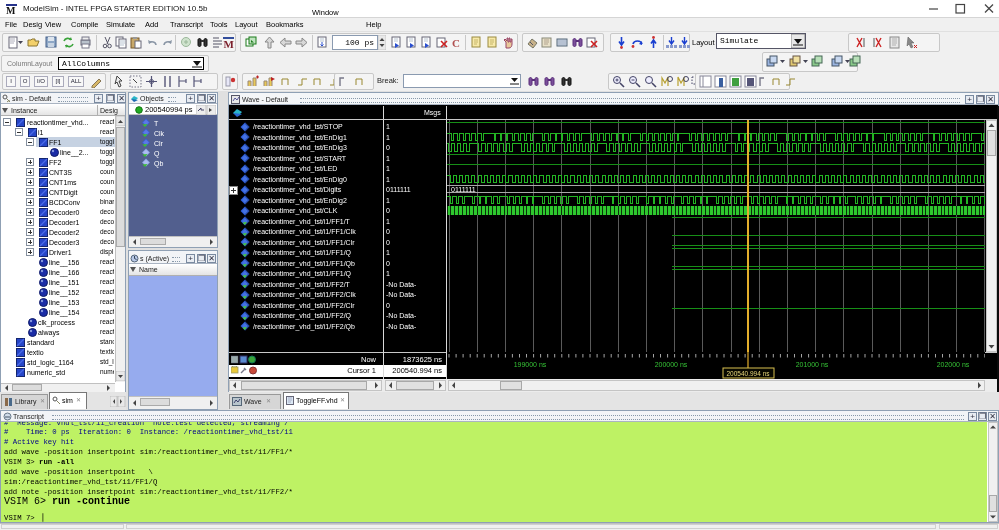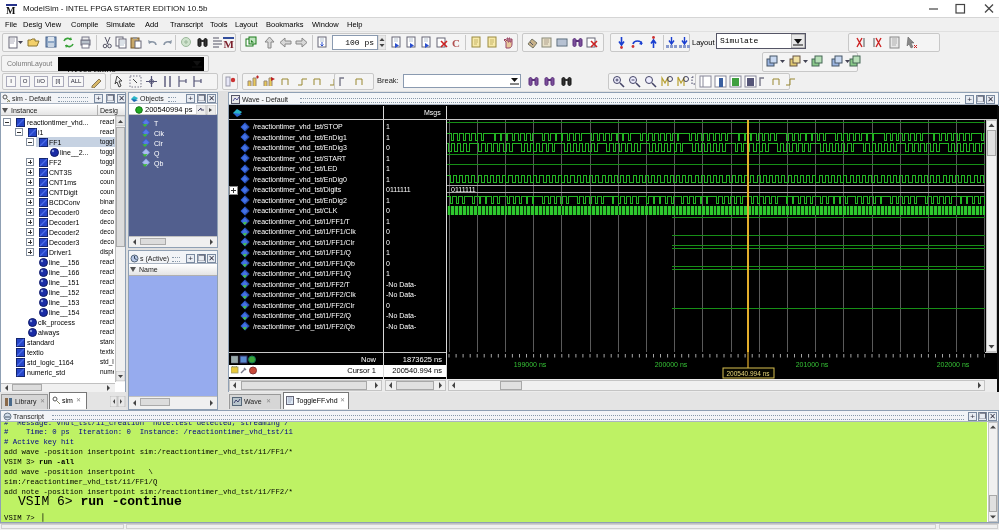--- a/index.html
+++ b/index.html
@@ -25,22 +25,22 @@
 <div style="position:absolute;left:5px;top:20px;font-family:'Liberation Sans',sans-serif;font-size:7.5px;color:#000;font-weight:normal;white-space:pre;line-height:9.5px;">File</div>
 <div style="position:absolute;left:23px;top:20px;font-family:'Liberation Sans',sans-serif;font-size:7.5px;color:#000;font-weight:normal;white-space:pre;line-height:9.5px;">Desig</div>
 <div style="position:absolute;left:45px;top:20px;font-family:'Liberation Sans',sans-serif;font-size:7.5px;color:#000;font-weight:normal;white-space:pre;line-height:9.5px;">View</div>
 <div style="position:absolute;left:71px;top:20px;font-family:'Liberation Sans',sans-serif;font-size:7.5px;color:#000;font-weight:normal;white-space:pre;line-height:9.5px;">Compile</div>
 <div style="position:absolute;left:106px;top:20px;font-family:'Liberation Sans',sans-serif;font-size:7.5px;color:#000;font-weight:normal;white-space:pre;line-height:9.5px;">Simulate</div>
 <div style="position:absolute;left:145px;top:20px;font-family:'Liberation Sans',sans-serif;font-size:7.5px;color:#000;font-weight:normal;white-space:pre;line-height:9.5px;">Add</div>
 <div style="position:absolute;left:170px;top:20px;font-family:'Liberation Sans',sans-serif;font-size:7.5px;color:#000;font-weight:normal;white-space:pre;line-height:9.5px;">Transcript</div>
 <div style="position:absolute;left:210px;top:20px;font-family:'Liberation Sans',sans-serif;font-size:7.5px;color:#000;font-weight:normal;white-space:pre;line-height:9.5px;">Tools</div>
 <div style="position:absolute;left:235px;top:20px;font-family:'Liberation Sans',sans-serif;font-size:7.5px;color:#000;font-weight:normal;white-space:pre;line-height:9.5px;">Layout</div>
 <div style="position:absolute;left:266px;top:20px;font-family:'Liberation Sans',sans-serif;font-size:7.5px;color:#000;font-weight:normal;white-space:pre;line-height:9.5px;">Bookmarks</div>
-<div style="position:absolute;left:312px;top:20px;font-family:'Liberation Sans',sans-serif;font-size:7.5px;color:#000;font-weight:normal;white-space:pre;line-height:9.5px;">Window</div>
-<div style="position:absolute;left:347px;top:20px;font-family:'Liberation Sans',sans-serif;font-size:7.5px;color:#000;font-weight:normal;white-space:pre;line-height:9.5px;">Help</div>
+<div style="position:absolute;left:312px;top:8px;font-family:'Liberation Sans',sans-serif;font-size:7.5px;color:#000;font-weight:normal;white-space:pre;line-height:9.5px;">Window</div>
+<div style="position:absolute;left:366px;top:20px;font-family:'Liberation Sans',sans-serif;font-size:7.5px;color:#000;font-weight:normal;white-space:pre;line-height:9.5px;">Help</div>
 <div style="position:absolute;left:0;top:31px;width:999px;height:23px;background:#f0f0f0;border-top:1px solid #e0e0e0"></div>
 <div class="tbox" style="left:2px;top:33px;width:234px;height:19px"></div>
 <svg class="abs" style="left:7px;top:36px" width="13" height="13" viewBox="0 0 13 13">
     <rect x="2" y="1" width="8" height="11" fill="#fff" stroke="#667"></rect>
     <path d="M3 3h5M3 5h5M3 7h4" stroke="#99a" stroke-width="0.8"></path>
   </svg>
 <svg class="abs" style="left:27px;top:36px" width="13" height="13" viewBox="0 0 13 13">
     <path d="M1 10V4h3l1-1h3v2h4l-2 5z" fill="#f3d06a" stroke="#8a7430"></path>
   </svg>
 <svg class="abs" style="left:45px;top:36px" width="13" height="13" viewBox="0 0 13 13">
@@ -231,21 +231,21 @@
     <rect x="2" y="1" width="9" height="11" fill="#e8e8e8" stroke="#888"></rect>
     <path d="M4 3h5M4 5h5M4 7h5M4 9h4" stroke="#999" stroke-width="0.7"></path>
   </svg>
 <svg class="abs" style="left:905px;top:36px" width="13" height="13" viewBox="0 0 13 13">
     <path d="M3 1l6 6H6l2 4-2 1-2-4-2 2z" fill="#888" stroke="#555" stroke-width="0.5"></path>
     <path d="M9 9l3 3M12 9l-3 3" stroke="#c22"></path>
   </svg>
 <div style="position:absolute;left:0;top:54px;width:999px;height:37px;background:#f0f0f0"></div>
 <div class="tbox" style="left:1px;top:55px;width:208px;height:17px"></div>
 <div style="position:absolute;left:7px;top:59px;font-family:'Liberation Sans',sans-serif;font-size:7px;color:#777;font-weight:normal;white-space:pre;line-height:9px;">ColumnLayout</div>
-<div style="position:absolute;left:58px;top:57px;width:146px;height:13px;background:#fff;border:7px solid #000000;font-family:'Liberation Mono',monospace;font-size:8px;line-height:11px;padding-left:3px">AllColumns</div>
+<div style="position:absolute;left:58px;top:57px;width:146px;height:13px;background:#fff;border:1px solid #000000;font-family:'Liberation Mono',monospace;font-size:8px;line-height:11px;padding-left:3px">AllColumns</div>
 <svg class="abs" style="left:191px;top:58px" width="12" height="11">
     <path d="M2 3h8l-4 5z" fill="#111"></path>
     <path d="M1 9h10" stroke="#111"></path>
   </svg>
 <div class="tbox" style="left:762px;top:52px;width:96px;height:20px"></div>
 <svg class="abs" style="left:766px;top:55px" width="13" height="13" viewBox="0 0 13 13">
     <rect x="1" y="4" width="7" height="7" fill="#9ab4e0" stroke="#456"></rect>
     <rect x="4" y="1" width="7" height="7" fill="#c8d8f0" stroke="#456"></rect>
   </svg>
 <svg class="abs" style="left:789px;top:55px" width="13" height="13" viewBox="0 0 13 13">
@@ -1326,21 +1326,21 @@
 <div class="pbtn" style="left:988px;top:412px">✕</div>
 <div style="position:absolute;left:1px;top:422px;width:986px;height:100px;overflow:hidden;background:#bef264">
     <div style="position:absolute;left:3px;top:-4.5px;font-family:'Liberation Mono',monospace;font-size:7.3px;line-height:10px;color:#00008b;white-space:pre;">#  Message: vhdl_tst/i1_creation  note:test detected, streaming /</div>
     <div style="position:absolute;left:3px;top:5.4px;font-family:'Liberation Mono',monospace;font-size:7.3px;line-height:10px;color:#00008b;white-space:pre;">#    Time: 0 ps  Iteration: 0  Instance: /reactiontimer_vhd_tst/i1</div>
     <div style="position:absolute;left:3px;top:15.3px;font-family:'Liberation Mono',monospace;font-size:7.3px;line-height:10px;color:#00008b;white-space:pre;"># Active key hit</div>
     <div style="position:absolute;left:3px;top:25.2px;font-family:'Liberation Mono',monospace;font-size:7.3px;line-height:10px;color:#000;white-space:pre;">add wave -position insertpoint sim:/reactiontimer_vhd_tst/i1/FF1/*</div>
     <div style="position:absolute;left:3px;top:35.1px;font-family:'Liberation Mono',monospace;font-size:7.3px;line-height:10px;color:#000;white-space:pre;">VSIM 3&gt; <b>run -all</b></div>
     <div style="position:absolute;left:3px;top:45.0px;font-family:'Liberation Mono',monospace;font-size:7.3px;line-height:10px;color:#000;white-space:pre;">add wave -position insertpoint   \</div>
     <div style="position:absolute;left:3px;top:54.9px;font-family:'Liberation Mono',monospace;font-size:7.3px;line-height:10px;color:#000;white-space:pre;">sim:/reactiontimer_vhd_tst/i1/FF1/Q</div>
     <div style="position:absolute;left:3px;top:64.8px;font-family:'Liberation Mono',monospace;font-size:7.3px;line-height:10px;color:#000;white-space:pre;">add note -position insertpoint sim:/reactiontimer_vhd_tst/i1/FF2/*</div>
-    <div style="position:absolute;left:3px;top:74.7px;font-family:'Liberation Mono',monospace;font-size:13px;line-height:10px;color:#000;white-space:pre;margin-left:14px;">VSIM 6&gt; <b>run -continue</b></div>
+    <div style="position:absolute;left:3px;top:74.7px;font-family:'Liberation Mono',monospace;font-size:10px;line-height:10px;color:#000;white-space:pre;">VSIM 6&gt; <b>run -continue</b></div>
     <div style="position:absolute;left:3px;top:91px;font-family:'Liberation Mono',monospace;font-size:7.3px;line-height:10px;color:#000;white-space:pre">VSIM 7&gt;<span style="font-size:8.5px">⎹</span></div>
   </div>
 <div style="position:absolute;left:988px;top:422px;width:10px;height:100px;background:#f0f0f0;border:1px solid #c4c4c4"></div>
 <svg class="abs" style="left:989px;top:423px" width="8" height="8">
     <path d="M1 5.5l3-3 3 3z" fill="#444"></path>
   </svg>
 <svg class="abs" style="left:989px;top:513px" width="8" height="8">
     <path d="M1 2.5l3 3 3-3z" fill="#444"></path>
   </svg>
 <div style="position:absolute;left:989px;top:495px;width:8px;height:17px;background:#e0e0e0;border:1px solid #a8a8a8"></div>

